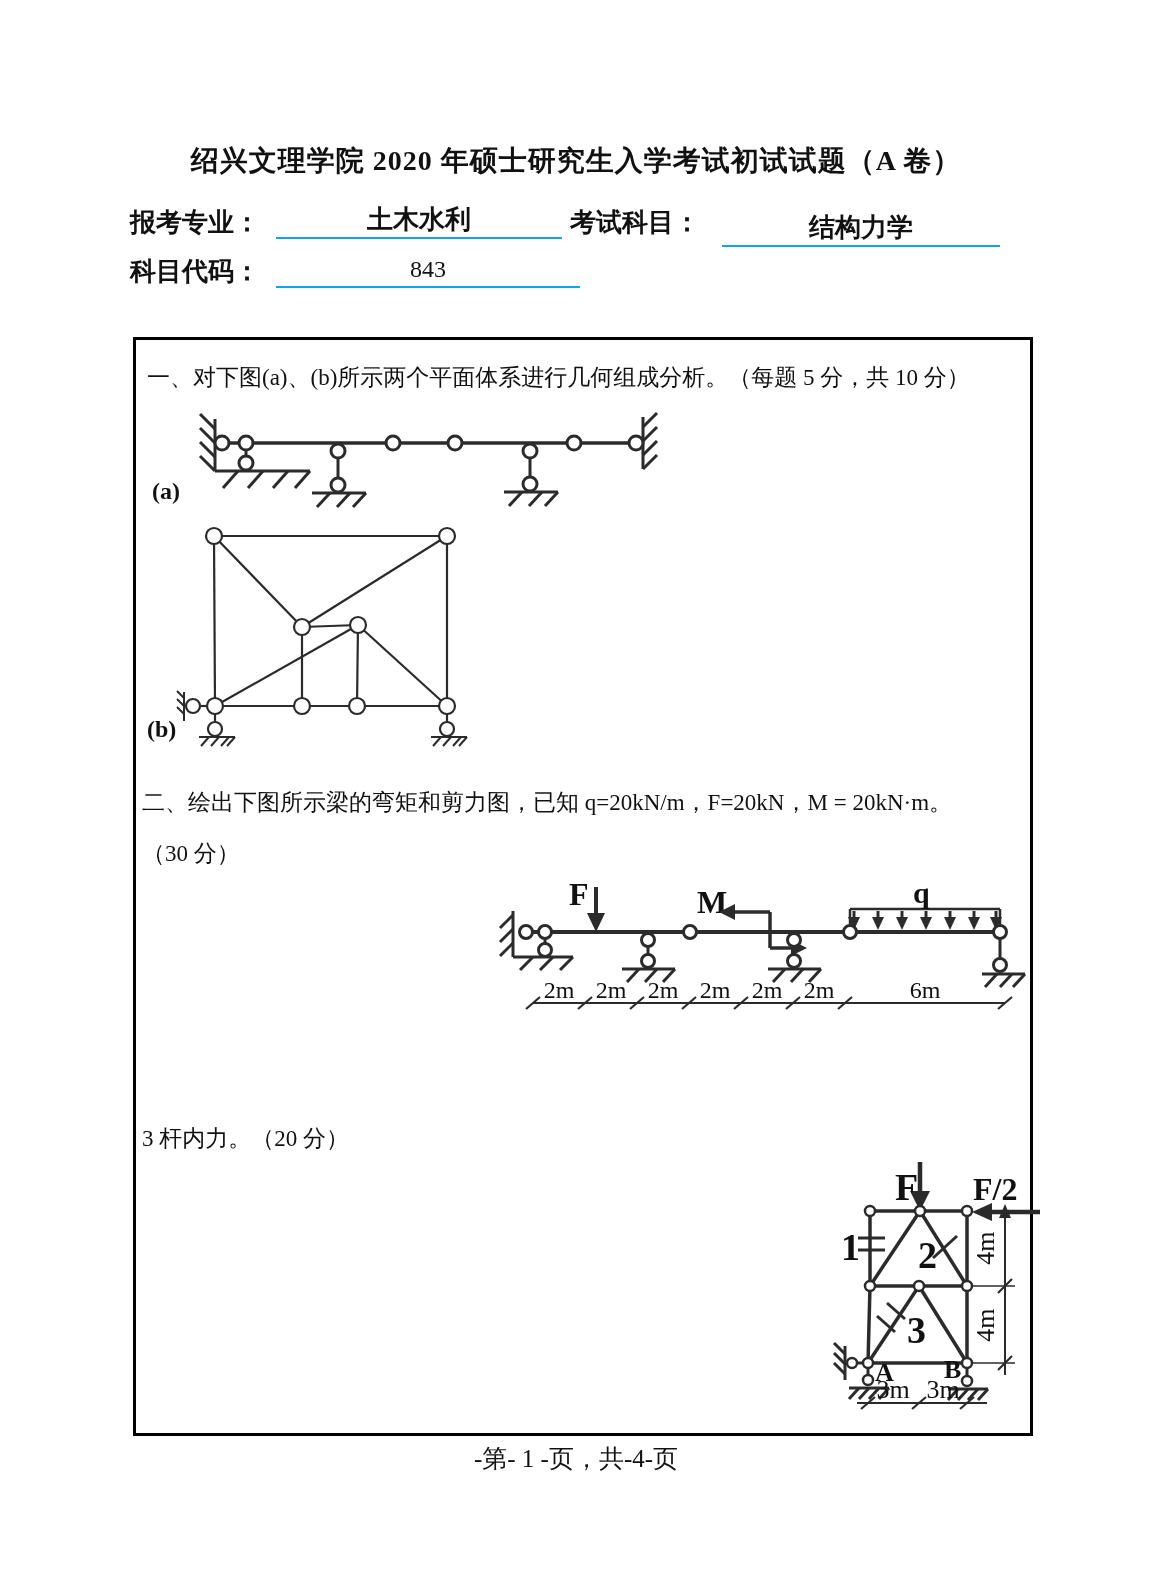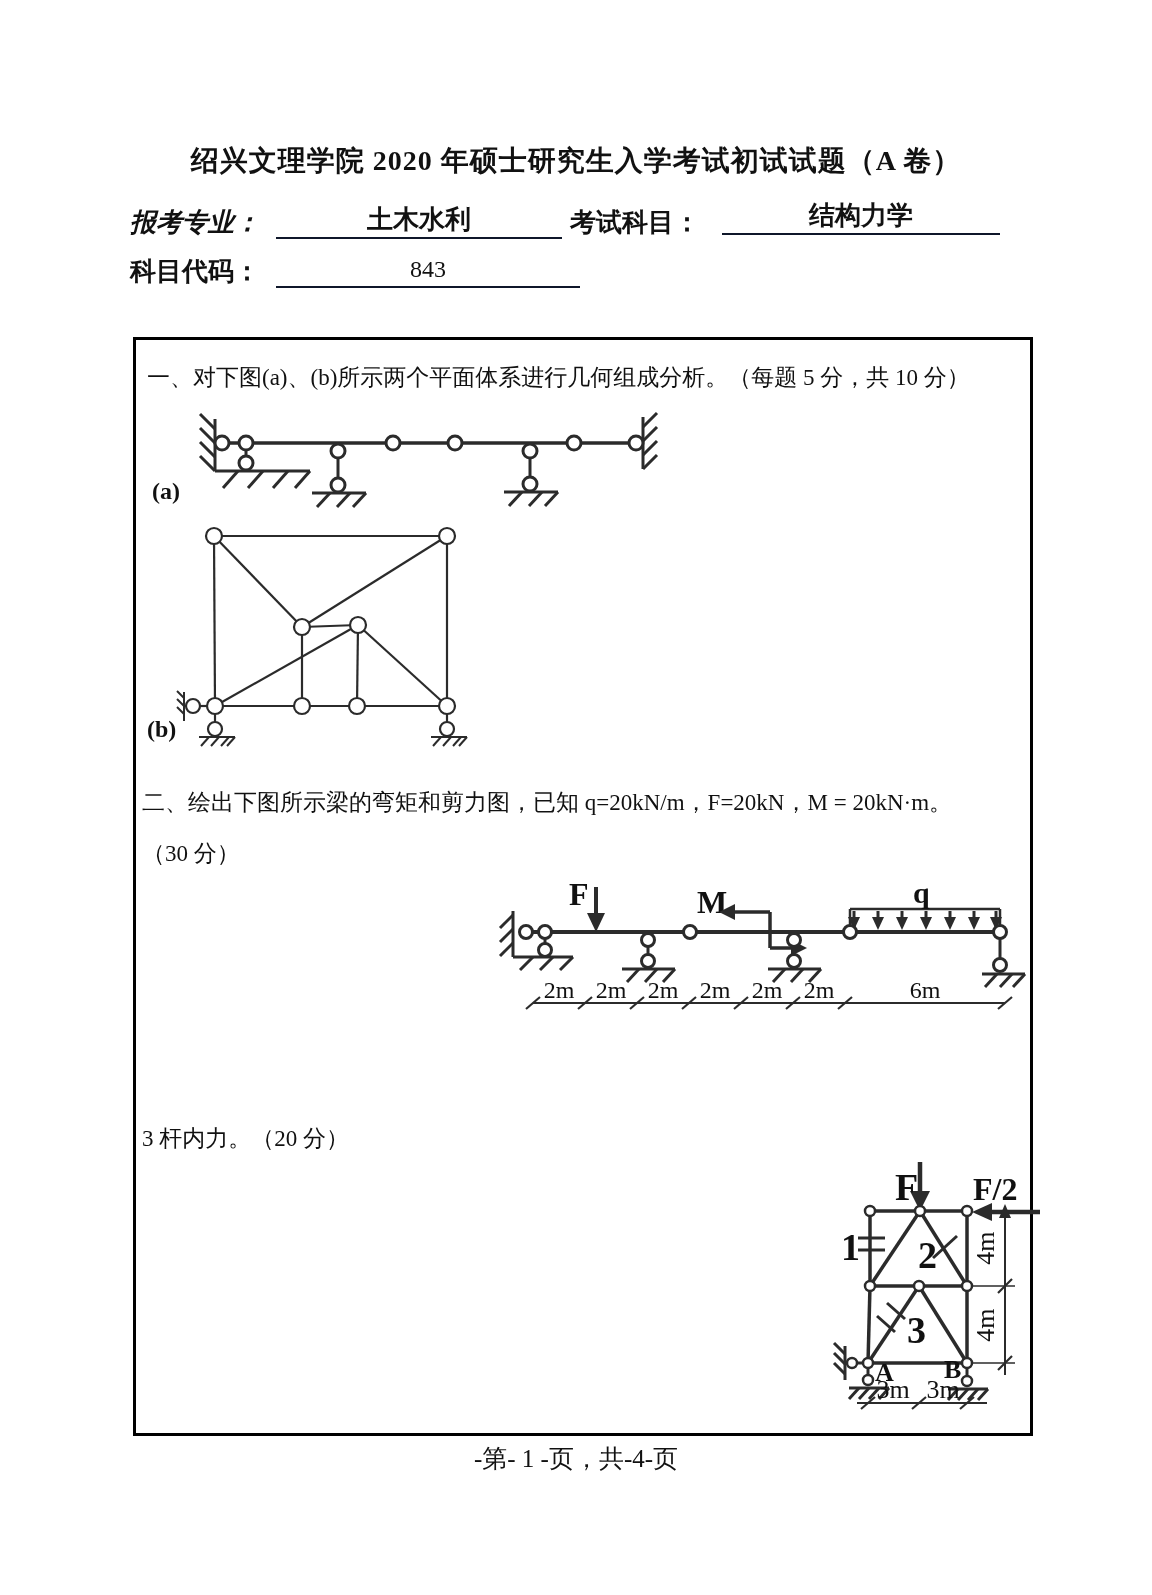--- a/index.html
+++ b/index.html
@@ -9,21 +9,21 @@
     font-family:"Liberation Serif","DejaVu Serif",serif;
     color:#111;
   }
   .abs{position:absolute;}
   .title{
     left:0;right:0;top:142px;text-align:center;
     font-size:28px;font-weight:bold;letter-spacing:1px;
   }
   .formline{font-size:26px;font-weight:bold;}
   .ulfield{
-    position:absolute;border-bottom:2px solid #0f172a;text-align:center;
+    position:absolute;border-bottom:2px solid #0ea5e9;text-align:center;
     font-size:26px;font-weight:bold;height:34px;line-height:34px;
   }
   .code-val{font-size:24px;font-weight:normal;}
   .notice{left:119px;top:296px;font-size:21px;font-weight:bold;}
   .qbox{
     left:133px;top:337px;width:894px;height:1093px;
     border:3px solid #000;
   }
   .qtext{font-size:23px;line-height:30px;}
   .sublabel{font-size:24px;font-weight:bold;}
@@ -33,24 +33,24 @@
   svg .node{fill:#fff;stroke:#2b2b2b;}
   svg .solid{fill:#2b2b2b;stroke:none;}
 </style>
 </head>
 <body>
 
 <div class="page">
 
   <div class="abs title">绍兴文理学院 2020 年硕士研究生入学考试初试试题（A 卷）</div>
 
-  <div class="abs formline" style="left:130px;top:205px;font-style:italic;">报考专业：</div>
+  <div class="abs formline" style="left:130px;top:205px;">报考专业：</div>
   <div class="ulfield" style="left:276px;top:203px;width:286px;">土木水利</div>
   <div class="abs formline" style="left:570px;top:205px;">考试科目：</div>
-  <div class="ulfield" style="left:722px;top:199px;width:278px;">结构力学</div>
+  <div class="ulfield" style="left:722px;top:211px;width:278px;">结构力学</div>
 
   <div class="abs formline" style="left:130px;top:254px;">科目代码：</div>
   <div class="ulfield code-val" style="left:276px;top:252px;width:304px;">843</div>
 
 
   <div class="abs qbox"></div>
 
   <div class="abs qtext" style="left:147px;top:363px;width:870px;">一、对下图(a)、(b)所示两个平面体系进行几何组成分析。（每题 5 分，共 10 分）</div>
 
   <svg class="abs" style="left:170px;top:405px;" width="520" height="125" viewBox="0 0 520 125">

